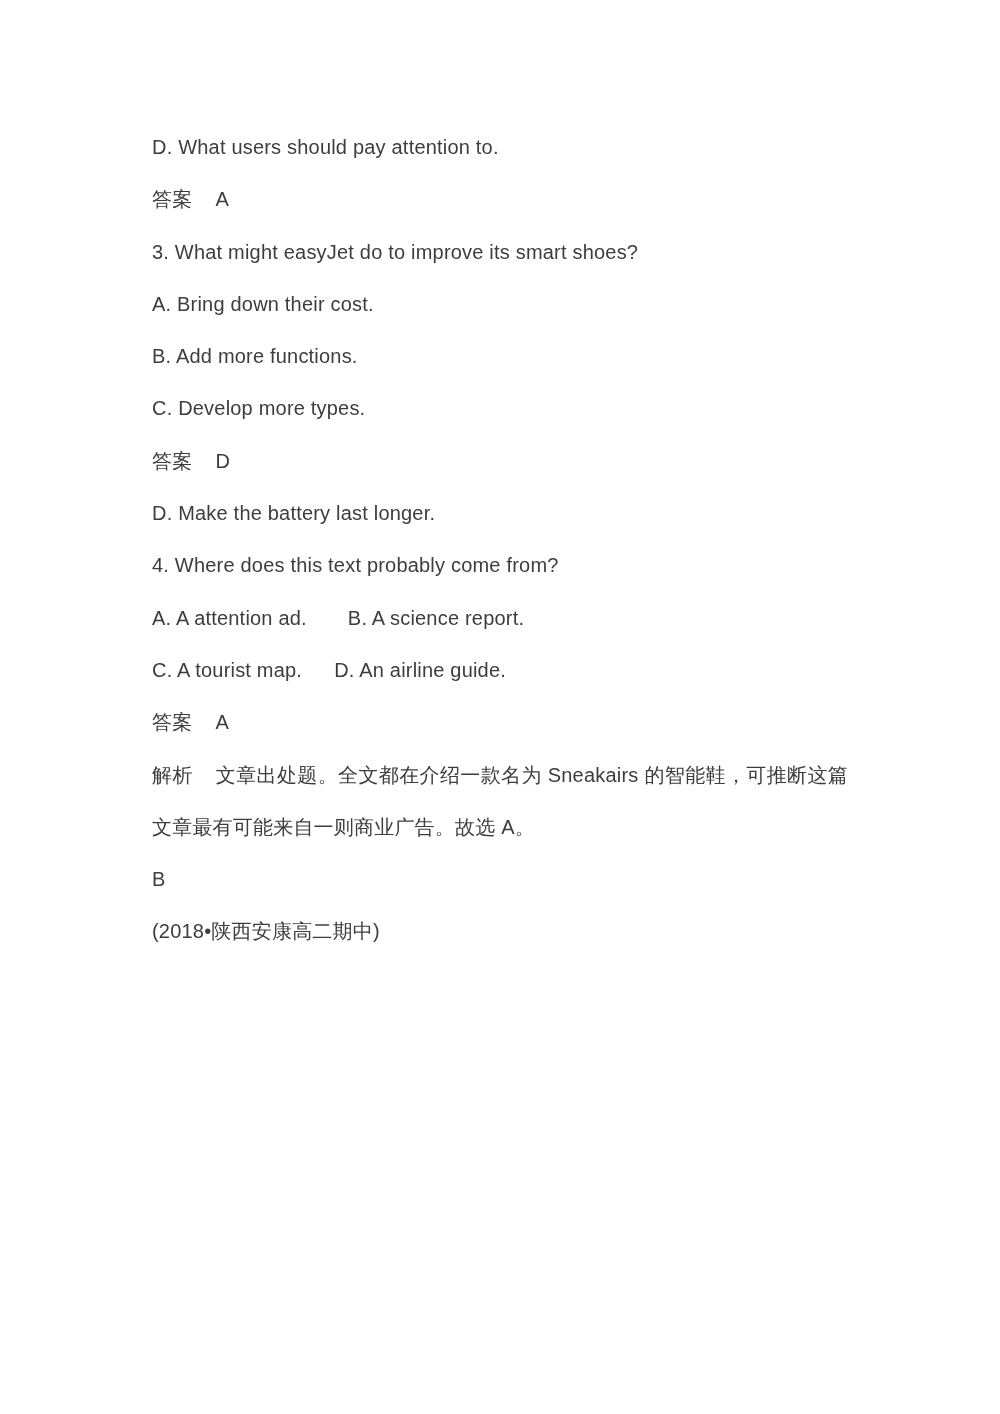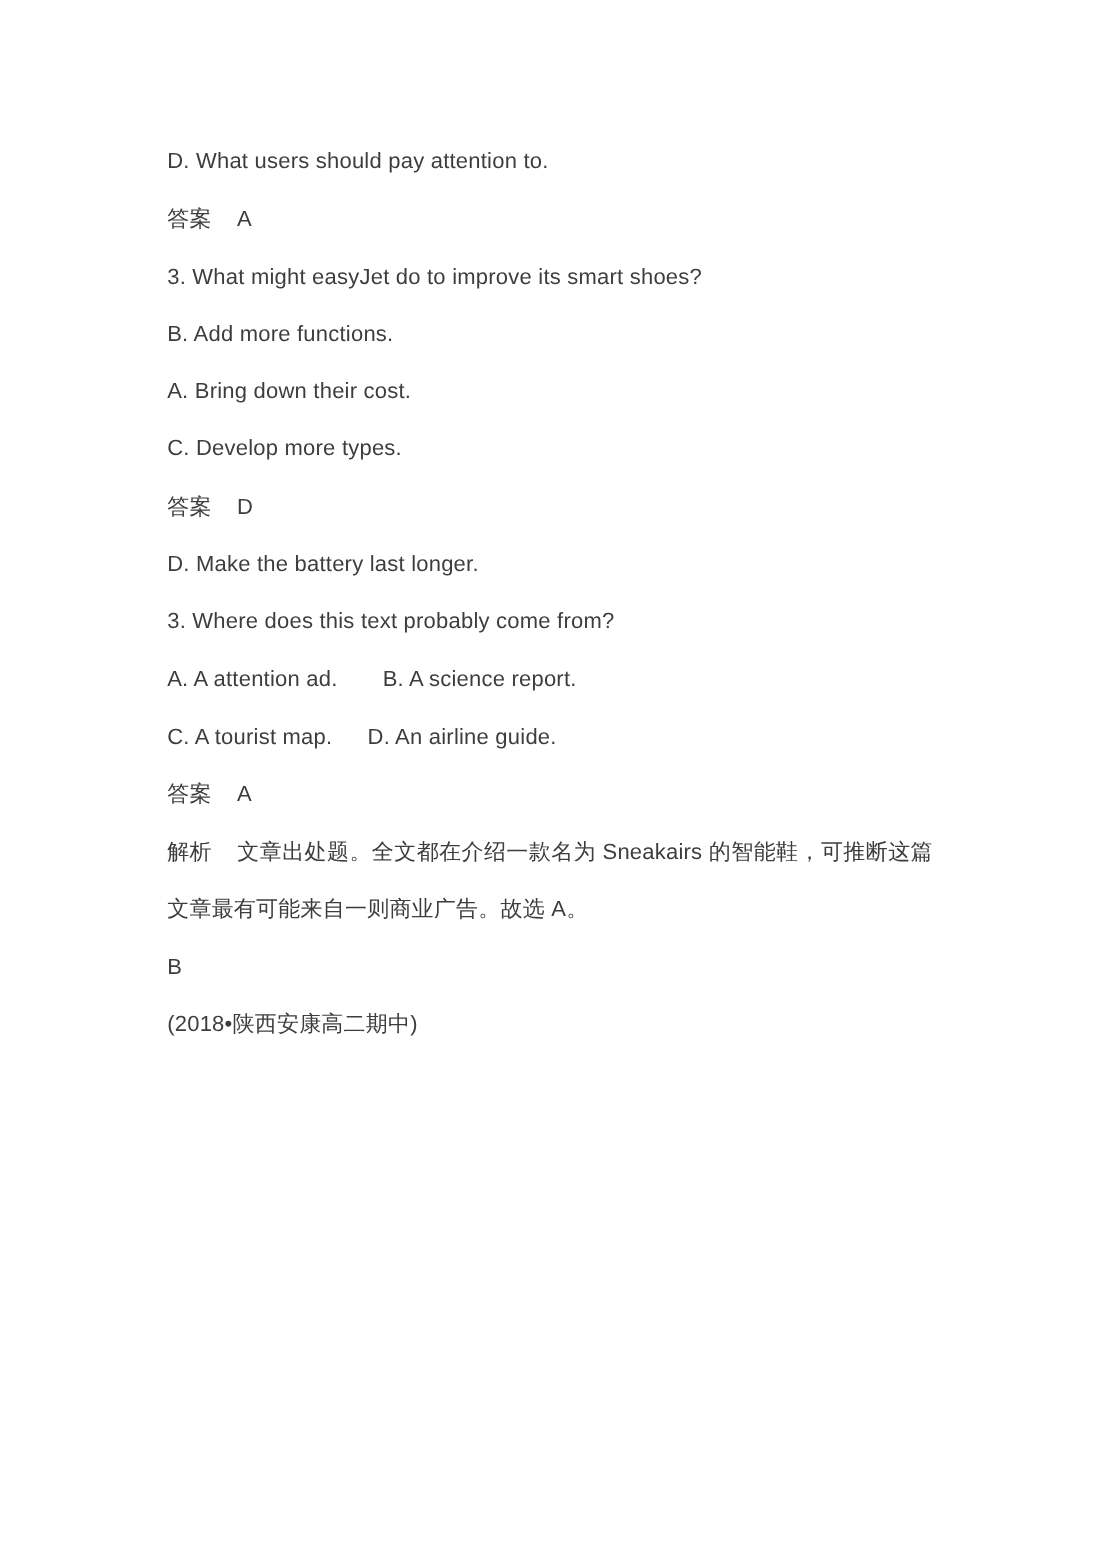--- a/index.html
+++ b/index.html
@@ -45,29 +45,29 @@
 
 <div class="doc">
 
   <p>D. What users should pay attention to.</p>
 
   <p><span class="ans-label">答案</span><span>A</span></p>
 
 
   <p>3. What might easyJet do to improve its smart shoes?</p>
 
+  <p>A. Bring down their cost.</p>
   <p>B. Add more functions.</p>
-  <p>A. Bring down their cost.</p>
   <p>C. Develop more types.</p>
   <p><span class="ans-label">答案</span><span>D</span></p>
 
   <p>D. Make the battery last longer.</p>
 
 
-  <p>3. Where does this text probably come from?</p>
+  <p>4. Where does this text probably come from?</p>
 
   <p><span>A. A attention ad.</span><span class="opt-gap-b">B. A science report.</span></p>
 
   <p><span>C. A tourist map.</span><span class="opt-gap-d">D. An airline guide.</span></p>
 
   <p><span class="ans-label">答案</span><span>A</span></p>
 
   <p class="justify"><span class="ans-label">解析</span><span>文章出处题。全文都在介绍一款名为 Sneakairs 的智能鞋，可推断这篇文章最有可能来自一则商业广告。故选 A。</span></p>
 
   <p>B</p>

